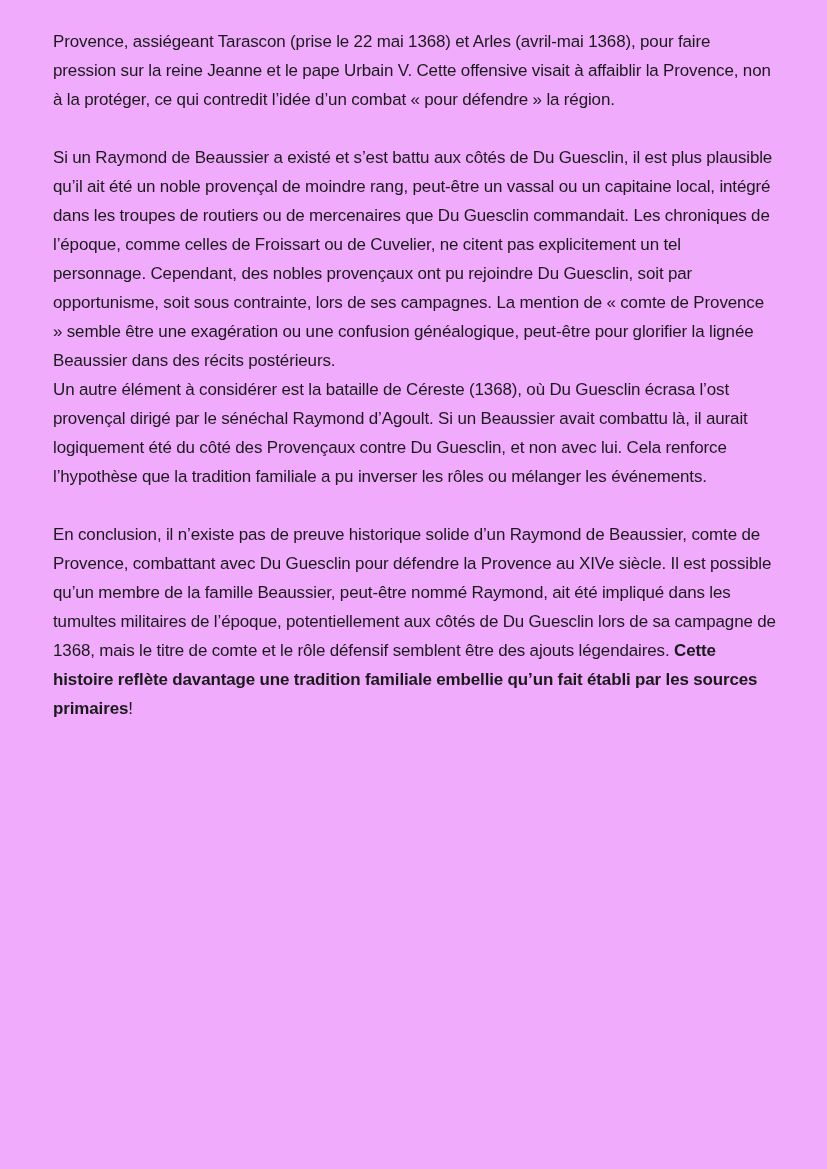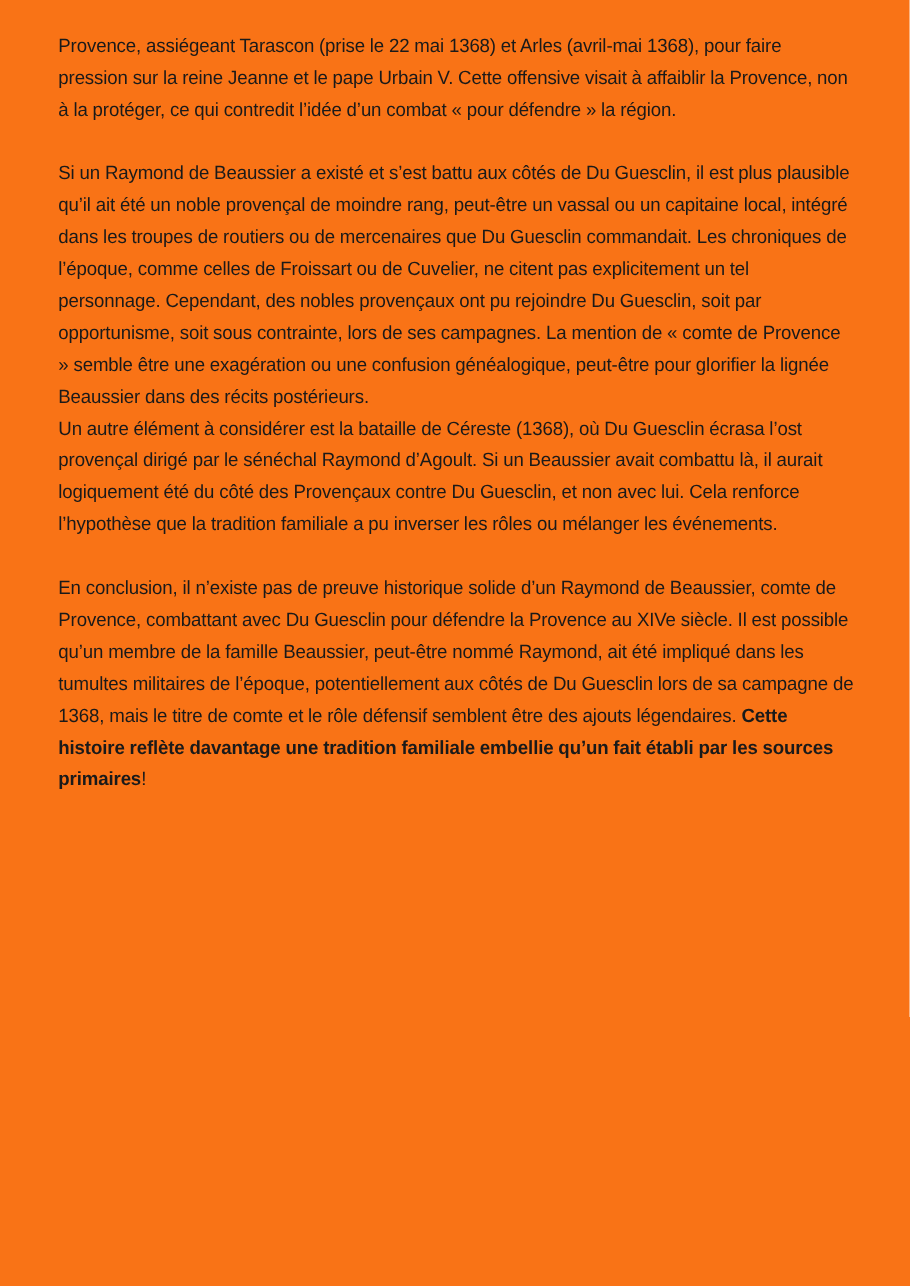--- a/index.html
+++ b/index.html
@@ -15,21 +15,21 @@
     overflow: hidden;
     font-family: "Liberation Sans", "DejaVu Sans", sans-serif;
     color: #1a1a1a;
     -webkit-font-smoothing: antialiased;
   }
 
   .page {
     position: relative;
     width: 827px;
     height: 1169px;
-    background: #f97316;
+    background: #f0abfc;
     box-sizing: border-box;
   }
 
   .text-column {
     position: absolute;
     left: 53px;
     top: 27px;
     width: 724px;
   }
 

